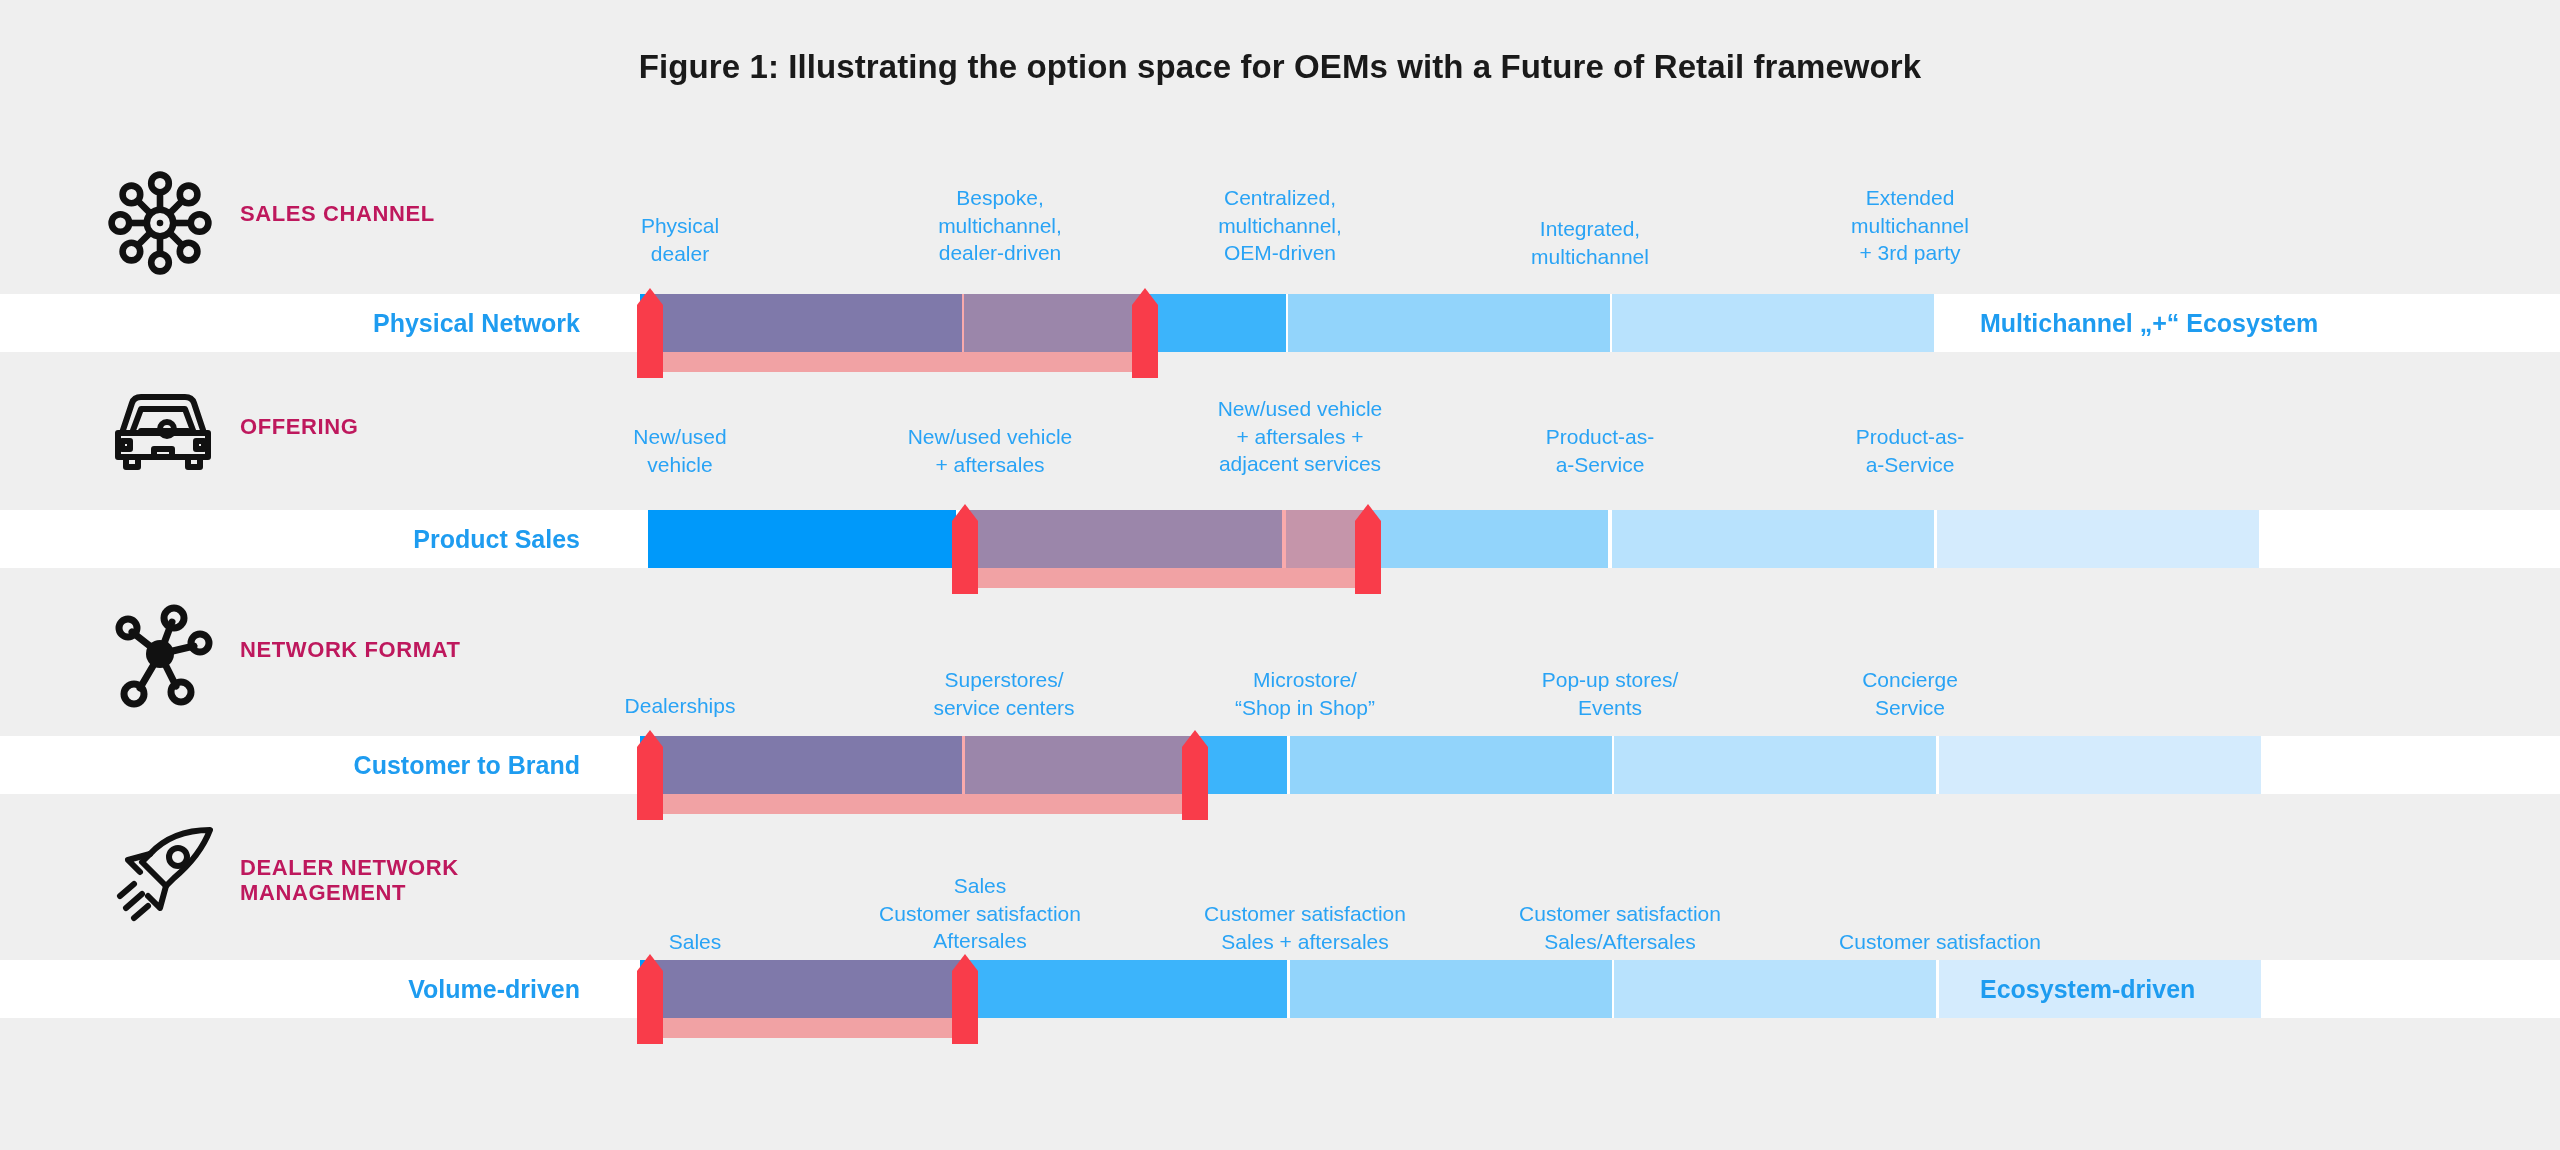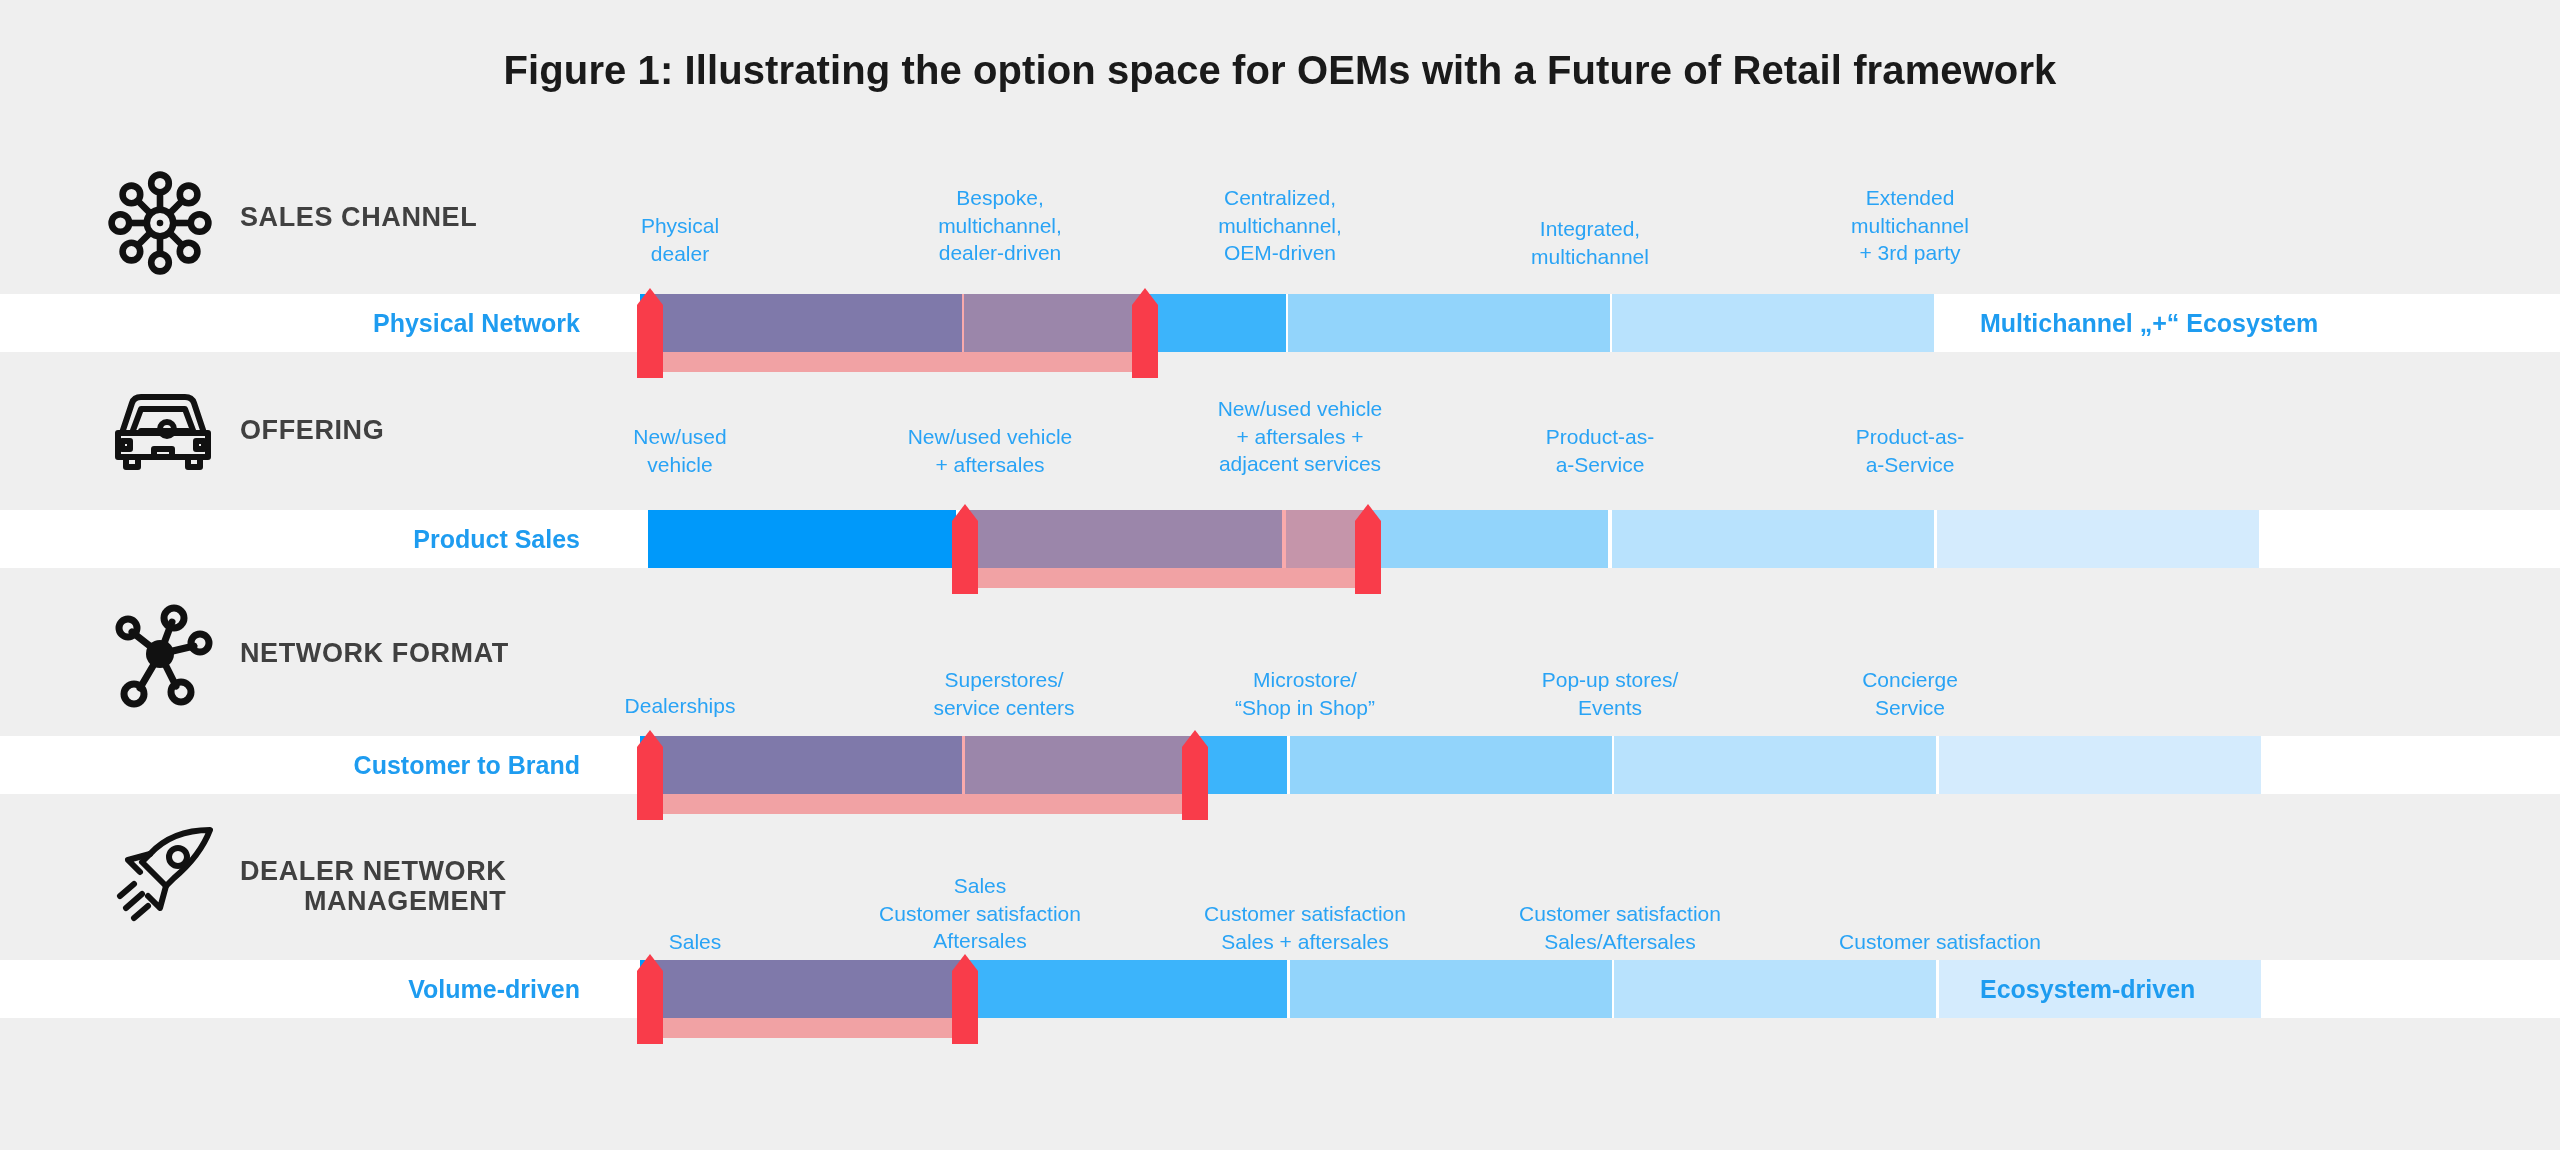--- a/index.html
+++ b/index.html
@@ -15,21 +15,21 @@
     position: relative;
   }
 
   
   #figure-title {
     position: absolute;
     top: 48px;
     left: 0;
     width: 2560px;
     text-align: center;
-    font-size: 40px;
+    font-size: 33px;
     font-weight: bold;
     color: #1a1a1a;
     letter-spacing: 0.1px;
   }
 
   
   .row {
     position: absolute;
     left: 0;
     width: 2560px;
@@ -39,27 +39,26 @@
     position: absolute;
     left: 100px;
     width: 120px;
     height: 110px;
   }
   .cat-icon svg { display: block; width: 100%; height: 100%; }
 
   .cat-name {
     position: absolute;
     left: 240px;
-    font-size: 27px;
+    font-size: 22px;
     font-weight: bold;
-    color: #404040;
+    color: #be185d;
     letter-spacing: 0.6px;
     line-height: 1.12;
     white-space: pre-line;
-    text-align: right;
   }
 
   
   .opt-label {
     position: absolute;
     text-align: center;
     font-size: 21px;
     color: #29a3f5;
     line-height: 1.32;
     white-space: pre-line;

